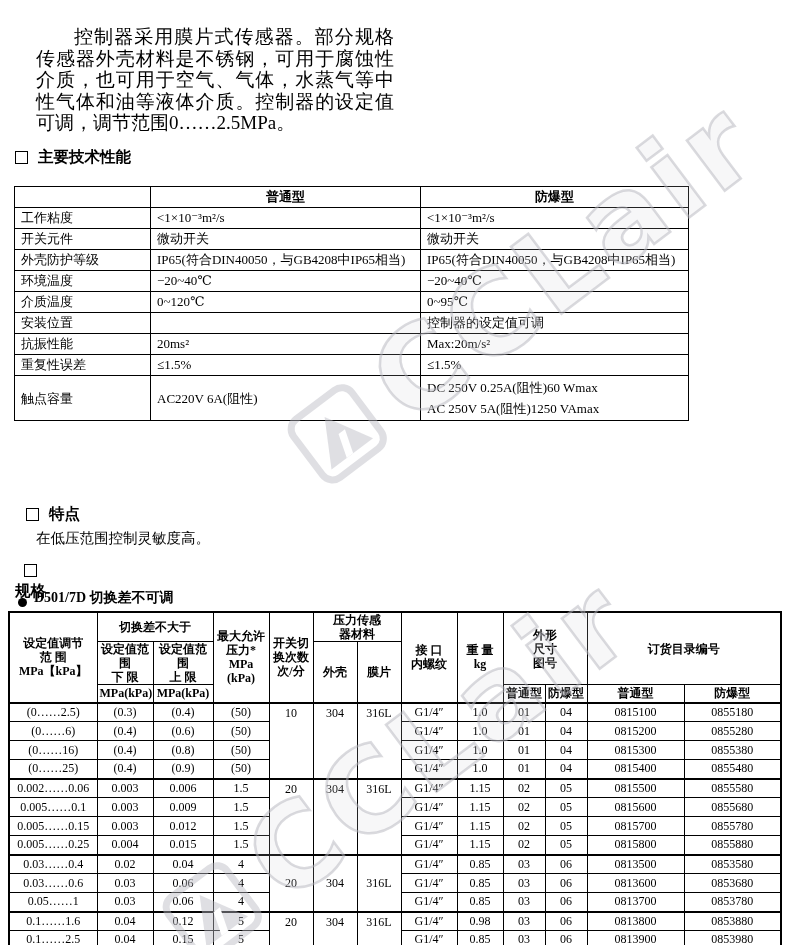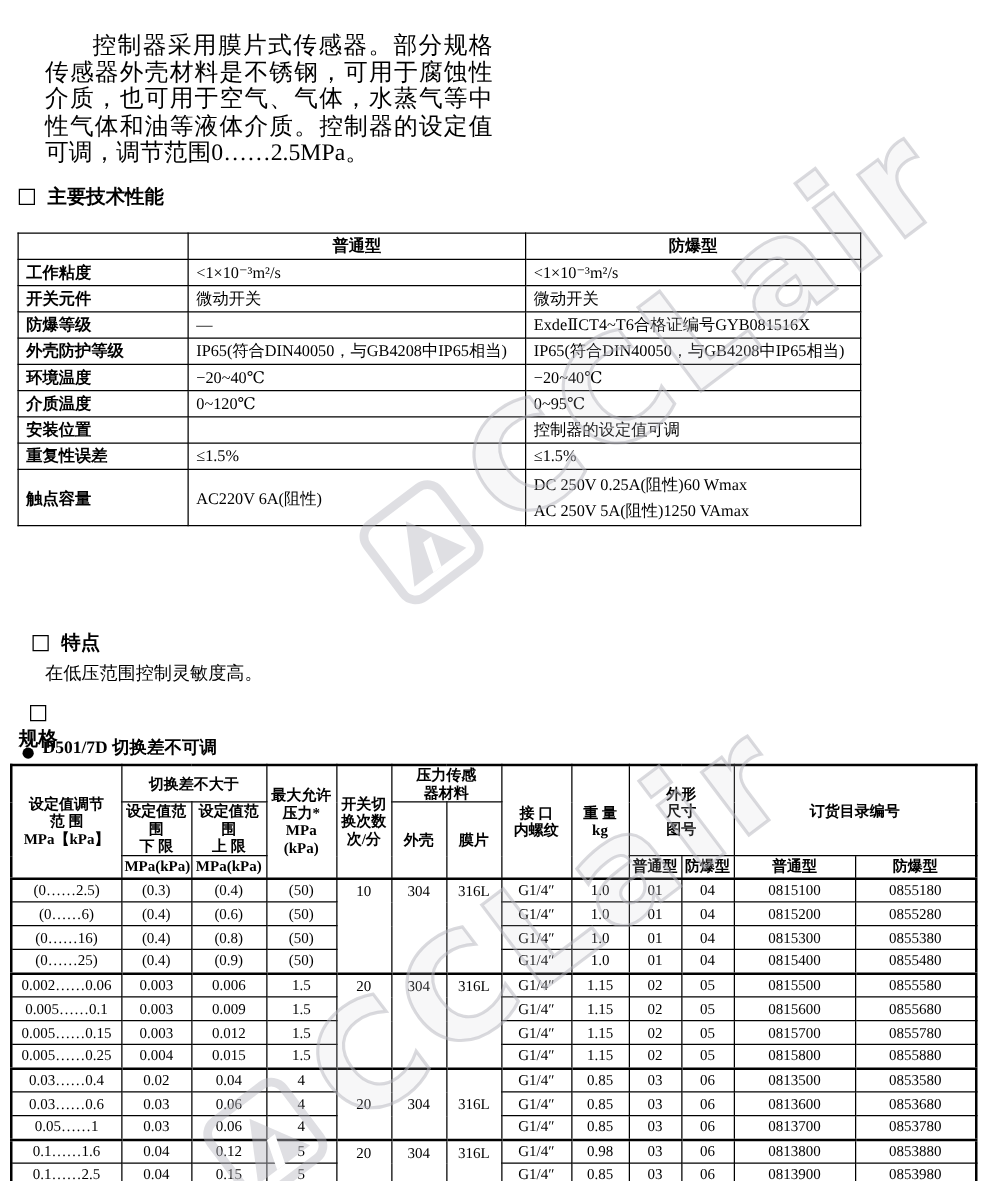--- a/index.html
+++ b/index.html
@@ -26,21 +26,21 @@
   .plain-text { position:absolute; font-size:14.5px; }
 
   .model-line { position:absolute; left:18px; top:589px; display:flex; align-items:flex-end; gap:7px;
                 font-size:14px; font-weight:bold; }
   .bullet { width:9px; height:9px; border-radius:50%; background:#000; flex:0 0 auto; }
 
   
   table { border-collapse:collapse; table-layout:fixed; }
   .perf { position:absolute; left:14px; top:186px; width:674px; font-size:13px; }
   .perf td { border:1px solid #000; padding:1px 6px; height:21px; vertical-align:middle; }
-  .perf .lbl { font-weight:bold; }
+  .perf .lbl { font-weight:normal; }
   .perf .hdr { font-weight:bold; text-align:center; }
   .perf .pc1 { width:136px; } .perf .pc2 { width:270px; } .perf .pc3 { width:268px; }
   .pre { white-space:pre-line; }
   .perf .tall { height:45px; line-height:21px; }
 
   
   .spec { position:absolute; left:8px; top:611px; width:772px; font-size:12px; text-align:center; border:2px solid #000; }
   .spec th, .spec td { border:1px solid #000; padding:0 2px; }
   .spec th { font-weight:bold; line-height:14px; vertical-align:middle; }
   .spec thead tr:nth-child(1) th { height:26px; }
@@ -92,43 +92,43 @@
     <td class="lbl">工作粘度</td>
     <td>&lt;1×10⁻³m²/s</td>
     <td>&lt;1×10⁻³m²/s</td>
   </tr>
   <tr>
     <td class="lbl">开关元件</td>
     <td>微动开关</td>
     <td>微动开关</td>
   </tr>
   <tr>
-    <td class="lbl">防爆等级</td>
-    <td>—</td>
-    <td>ExdeⅡCT4~T6合格证编号GYB081516X</td>
-  </tr>
-  <tr>
     <td class="lbl">外壳防护等级</td>
     <td>IP65(符合DIN40050，与GB4208中IP65相当)</td>
     <td>IP65(符合DIN40050，与GB4208中IP65相当)</td>
   </tr>
   <tr>
     <td class="lbl">环境温度</td>
     <td>−20~40℃</td>
     <td>−20~40℃</td>
   </tr>
   <tr>
     <td class="lbl">介质温度</td>
     <td>0~120℃</td>
     <td>0~95℃</td>
   </tr>
   <tr>
     <td class="lbl">安装位置</td>
     <td></td>
     <td>控制器的设定值可调</td>
+  </tr>
+  <tr>
+    <td class="lbl">抗振性能</td>
+    <td>20ms²</td>
+    <td>Max:20m/s²</td>
   </tr>
   <tr>
     <td class="lbl">重复性误差</td>
     <td>≤1.5%</td>
     <td>≤1.5%</td>
   </tr>
   <tr>
     <td class="lbl tall">触点容量</td>
     <td class="tall">AC220V 6A(阻性)</td>
     <td class="tall pre">DC 250V 0.25A(阻性)60 Wmax

